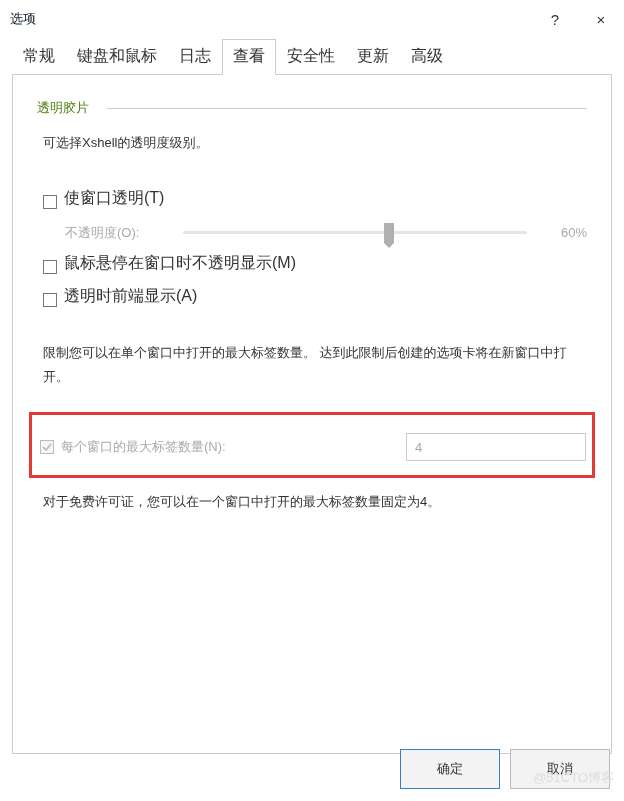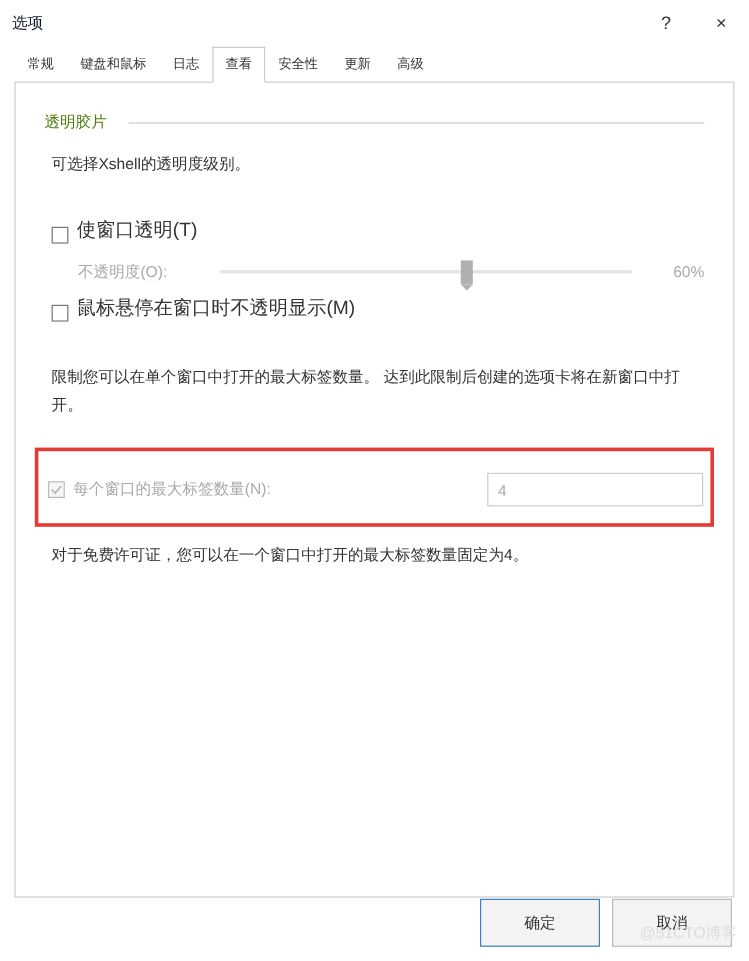--- a/index.html
+++ b/index.html
@@ -26,21 +26,21 @@
     display: flex; align-items: center; justify-content: center;
     font-size: 15px; color: #333;
   }
   .tabs {
     display: flex;
     padding-left: 12px;
     background: #fff;
   }
   .tab {
     padding: 6px 10px 7px;
-    font-size: 11px;
+    font-size: 16px;
     color: #333;
     cursor: pointer;
     border: 1px solid transparent;
     position: relative;
     top: 1px;
   }
   .tab.active {
     border: 1px solid #ccc;
     border-bottom: 1px solid #fff;
     background: #fff;
@@ -225,20 +225,24 @@
       <div class="track"></div>
       <div class="thumb"></div>
     </div>
     <span class="pct">60%</span>
   </div>
 
   <div class="row">
     <span class="cb"></span>
     <span>鼠标悬停在窗口时不透明显示(M)</span>
   </div>
+  <div class="row">
+    <span class="cb"></span>
+    <span>透明时前端显示(A)</span>
+  </div>
 
   <div style="height:22px"></div>
 
   <div class="desc">限制您可以在单个窗口中打开的最大标签数量。 达到此限制后创建的选项卡将在新窗口中打开。</div>
 
   <div class="hlbox">
     <span class="cb disabled">
       <svg width="10" height="10" viewBox="0 0 10 10">
           <path d="M1 5 L4 8 L9 2" fill="none" stroke-width="1.6"></path>
         </svg>

